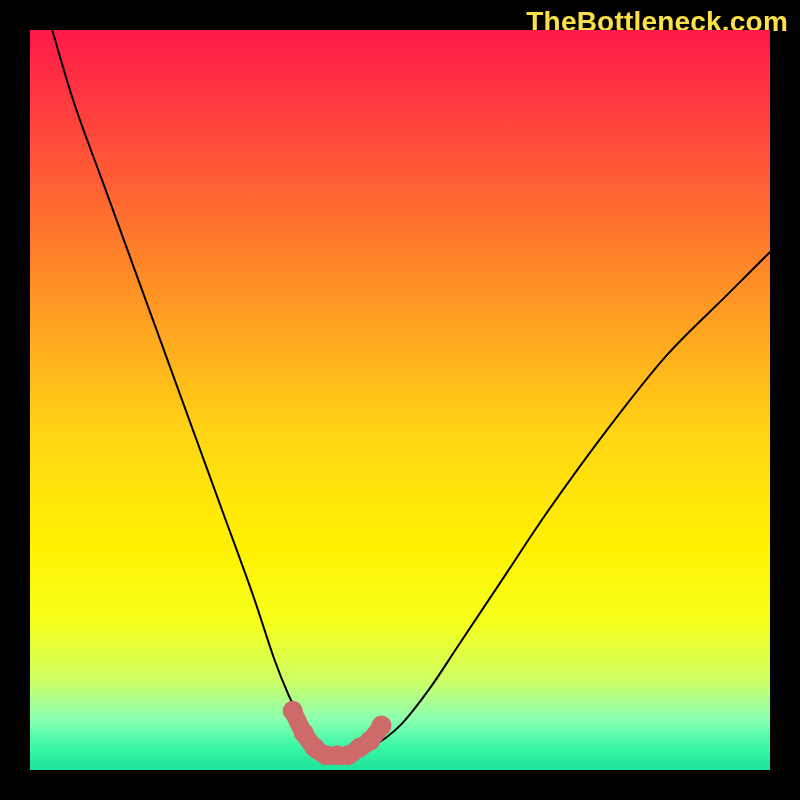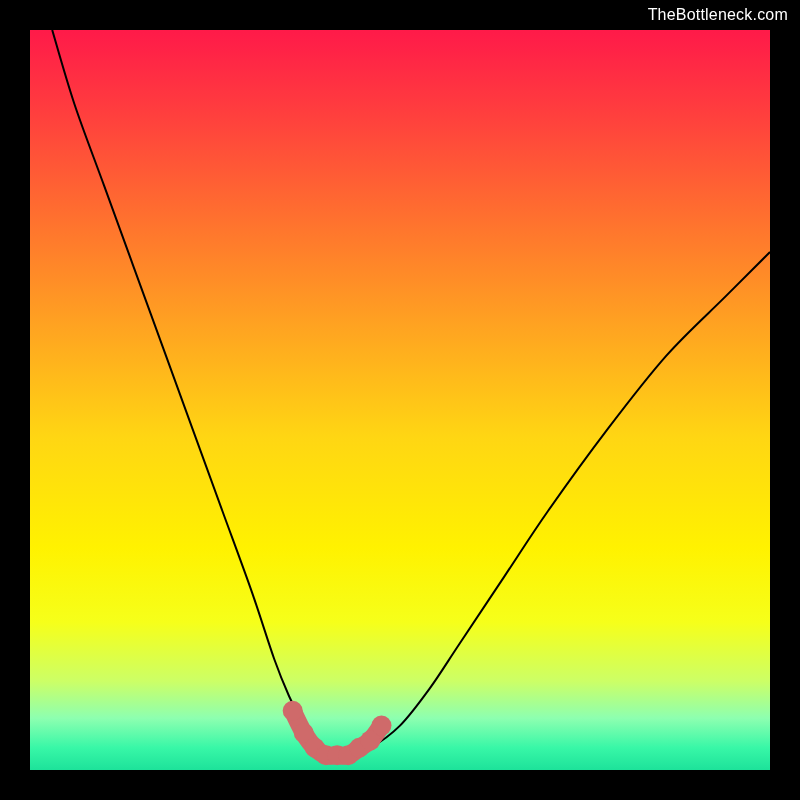--- a/index.html
+++ b/index.html
@@ -38,23 +38,23 @@
     position: absolute;
     left: 0;
     top: 0;
     width: 100%;
     height: 100%;
   }
   .watermark {
     position: absolute;
     top: 6px;
     right: 12px;
-    color: #ffffff;
-    font-size: 16px;
-    font-weight: 400;
+    color: #fde047;
+    font-size: 28px;
+    font-weight: 700;
     letter-spacing: 0.2px;
     user-select: none;
   }
 </style>
 </head>
 <body>
 
 <div class="frame">
   <div class="watermark">TheBottleneck.com</div>
 

